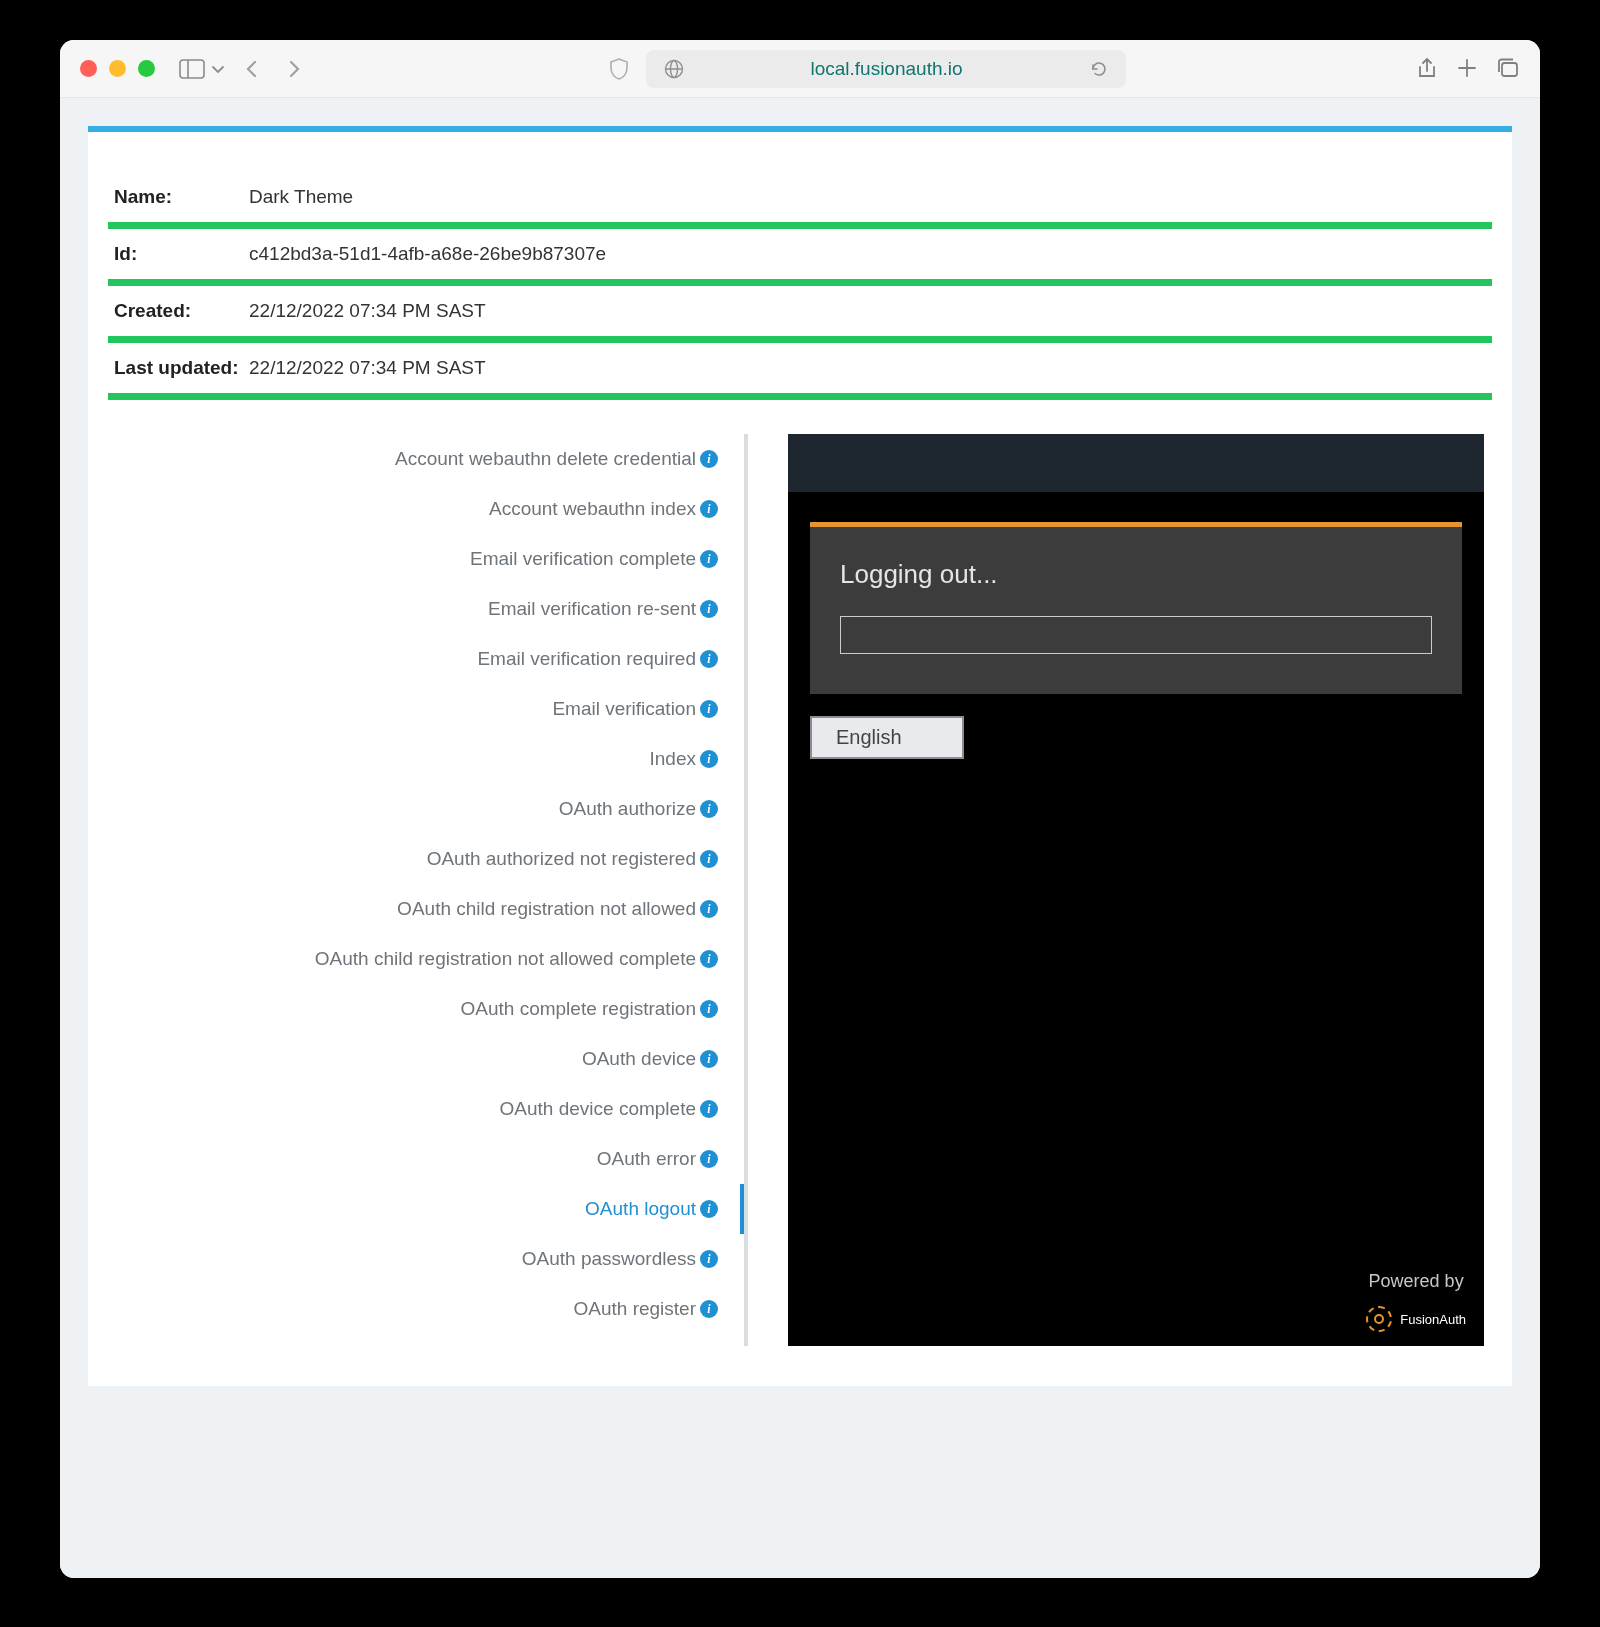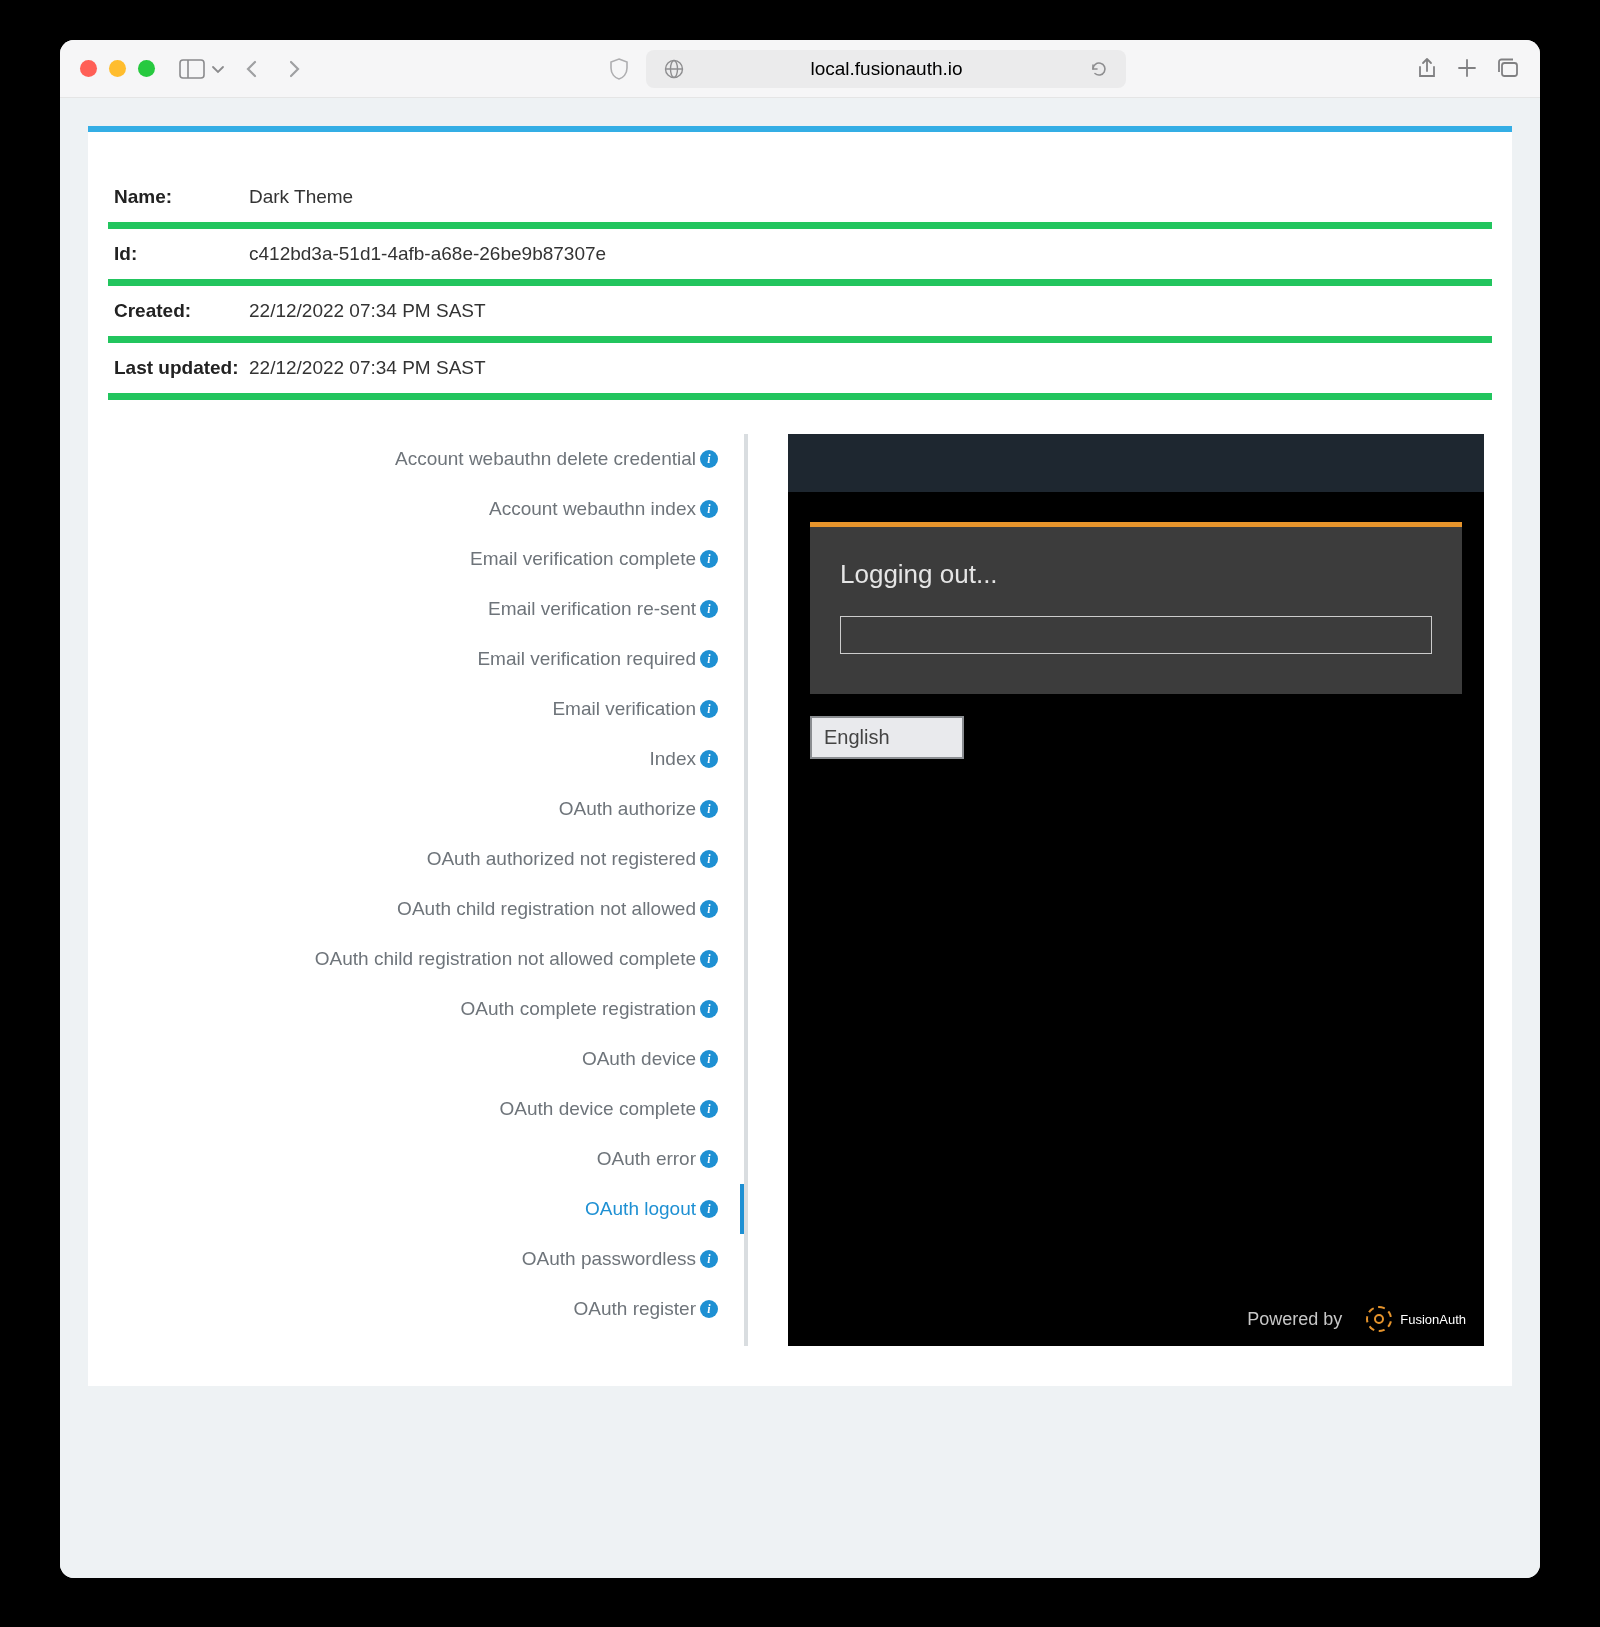--- a/index.html
+++ b/index.html
@@ -53,21 +53,21 @@
       border-radius: 8px;
       padding: 8px 18px;
       min-width: 480px;
       display: flex;
       align-items: center;
       gap: 10px;
       color: #555;
       font-size: 18px;
     }
     .urlbar .globe { color:#8e8e90; }
-    .url-text { flex:1; text-align:center; color:#000000; font-size: 19px; }
+    .url-text { flex:1; text-align:center; color:#0f766e; font-size: 19px; }
     .reload-end { color:#8e8e90; }
     .right-tools { display: flex; gap: 18px; color:#808082; margin-left: 24px; }
     .content-area {
       background: #eef2f4;
       padding: 28px 28px 40px;
       min-height: 1480px;
     }
     .page-panel {
       background: #fff;
       border-top: 6px solid #34aee5;
@@ -140,34 +140,35 @@
     .progress-box {
       border: 1px solid #ccc;
       height: 38px;
       width: 100%;
     }
     .lang-select {
       margin: 22px 0 0 22px;
       width: 154px;
       background: #e9eaed;
       border: 2px solid #8a8d91;
-      padding: 8px 12px;
+      padding: 8px 24px;
       color: #444;
       font-size: 20px;
       display:flex; align-items:center; justify-content:space-between;
     }
     .preview-footer {
       position: absolute;
       bottom: 14px;
       right: 18px;
       display: flex;
       align-items: center;
-      gap: 24px;
+      gap: 14px;
       color: #c7c7c7;
       font-size: 18px;
+      flex-direction: column;
     }
     .fa-logo {
       display: flex; align-items: center; gap: 8px;
       color: #fff; font-weight: 500; font-size: 13px;
     }
     .fa-mark {
       width: 26px; height: 26px; border: 2px dashed #e6942c; border-radius: 50%;
       display:flex;align-items:center;justify-content:center;
     }
     .fa-mark-inner { width:10px;height:10px;border:2px solid #e6942c;border-radius:50%; }

